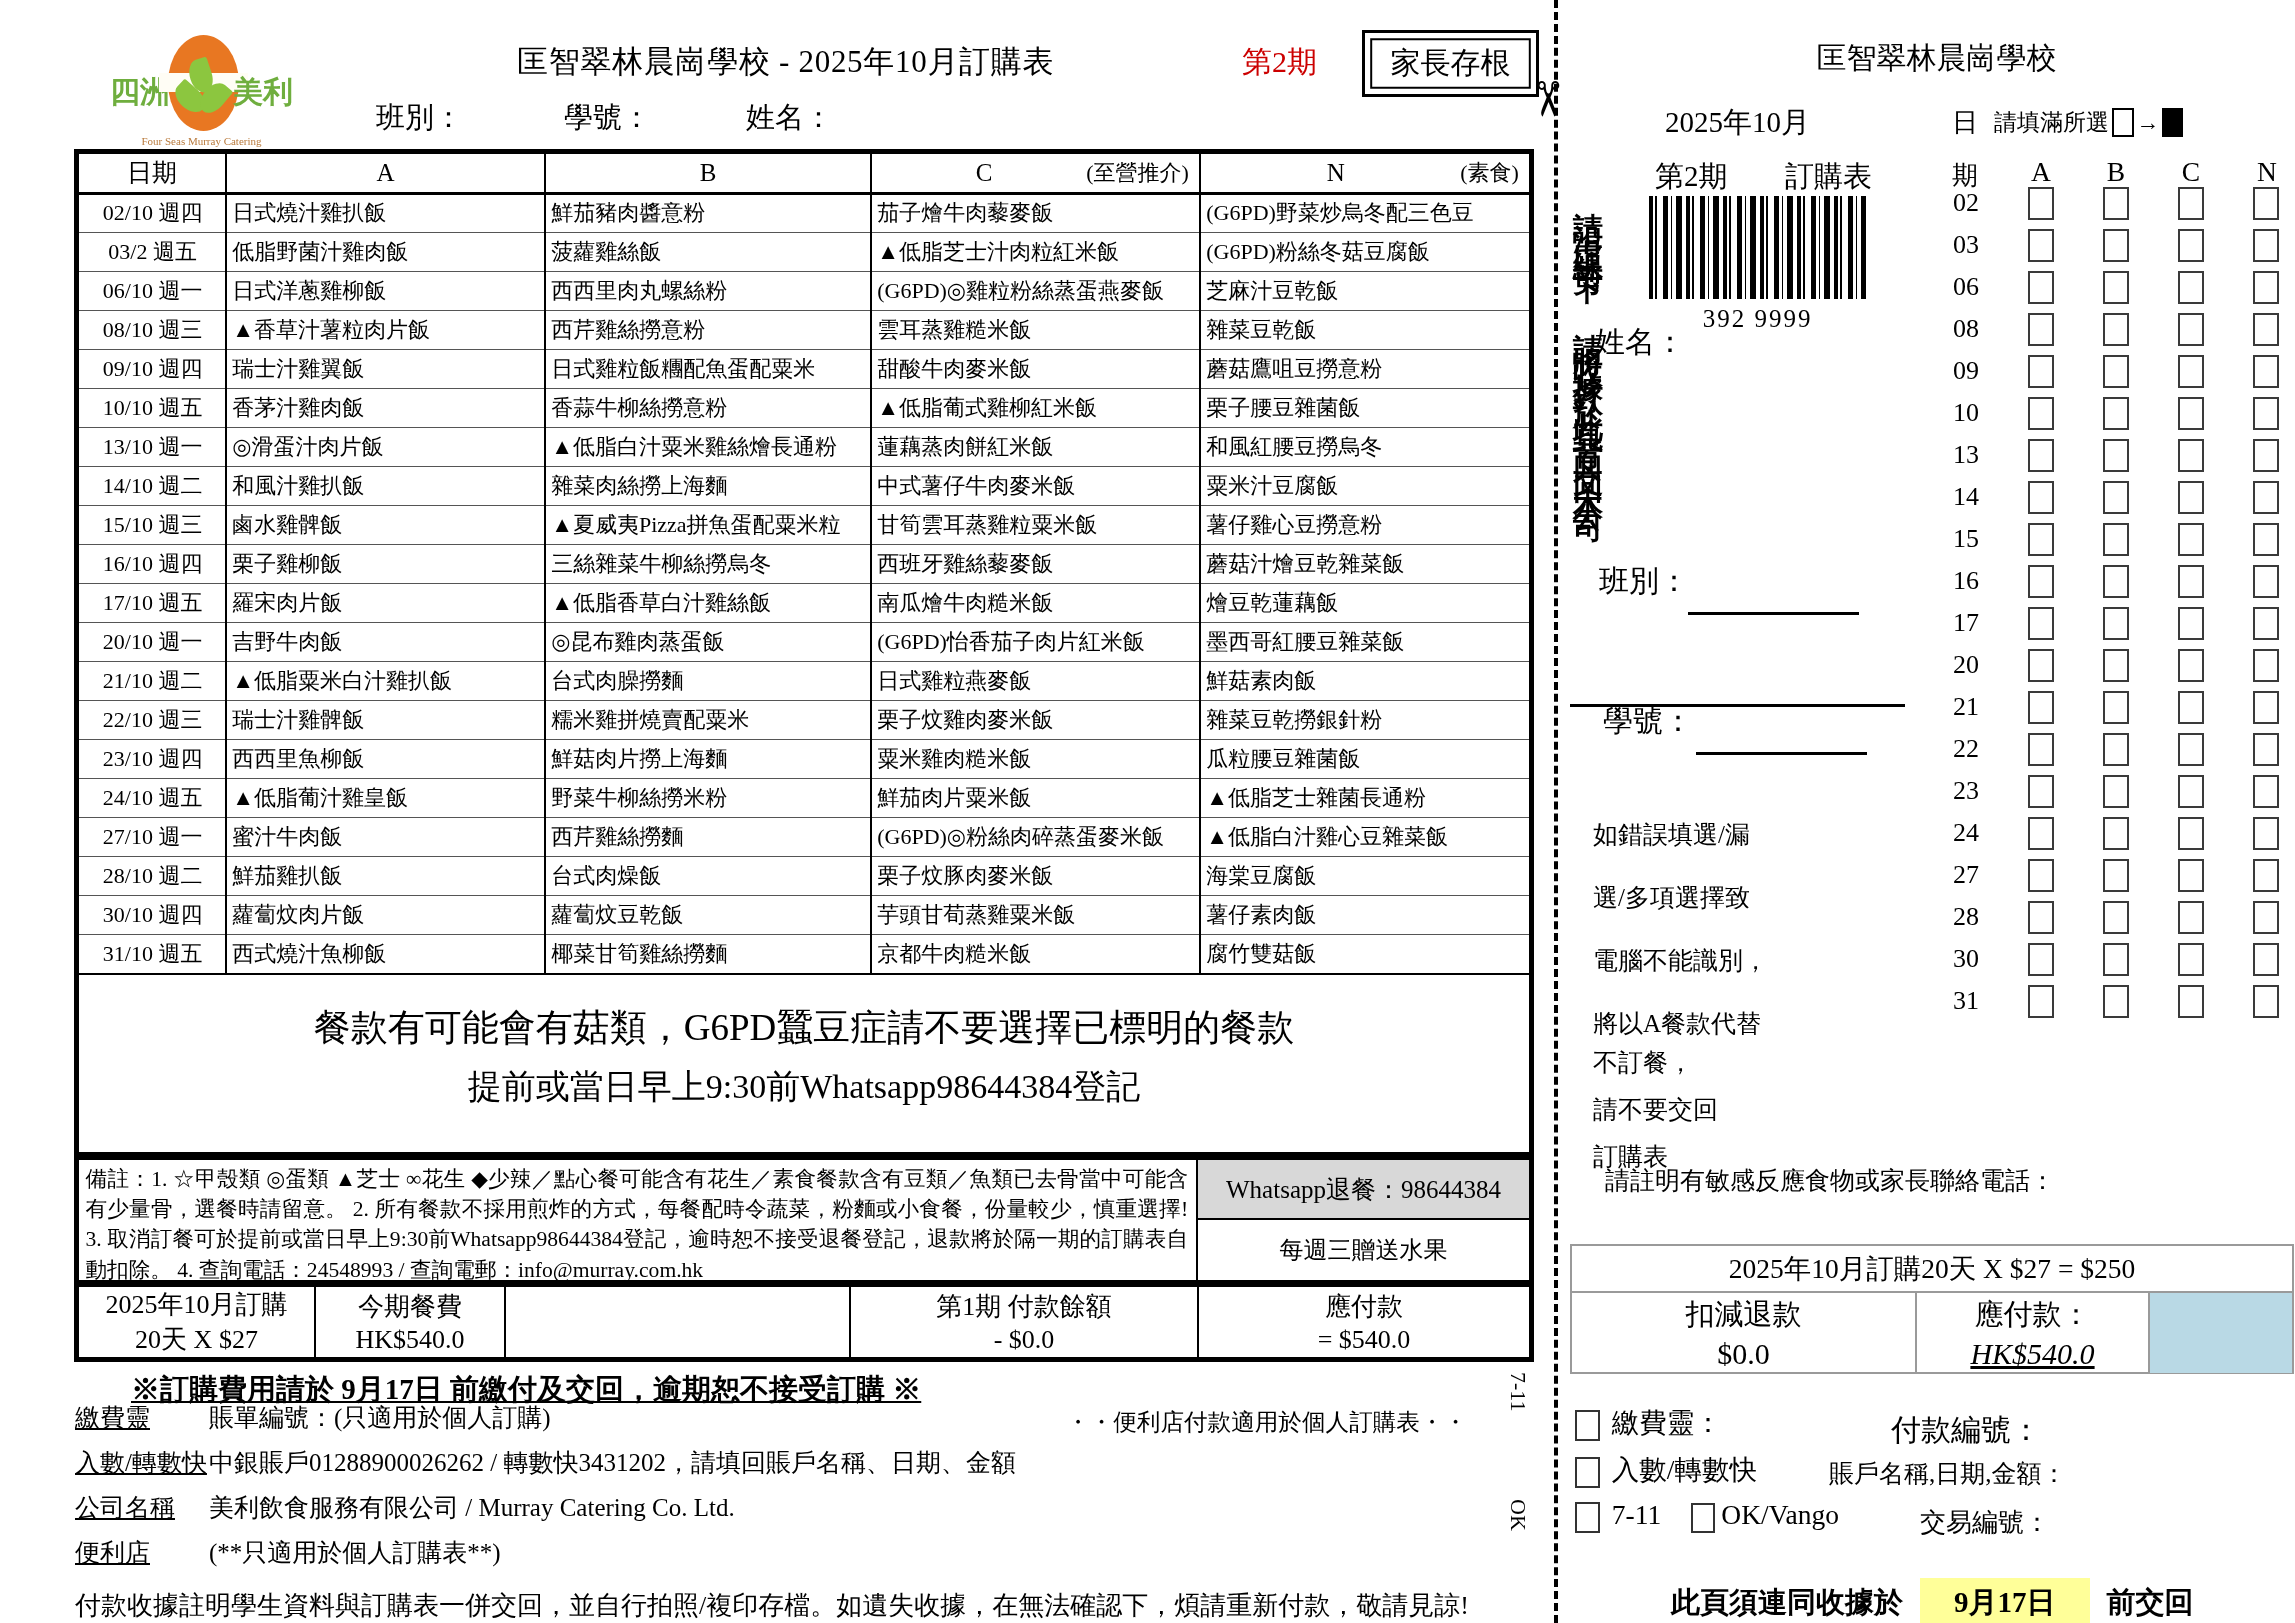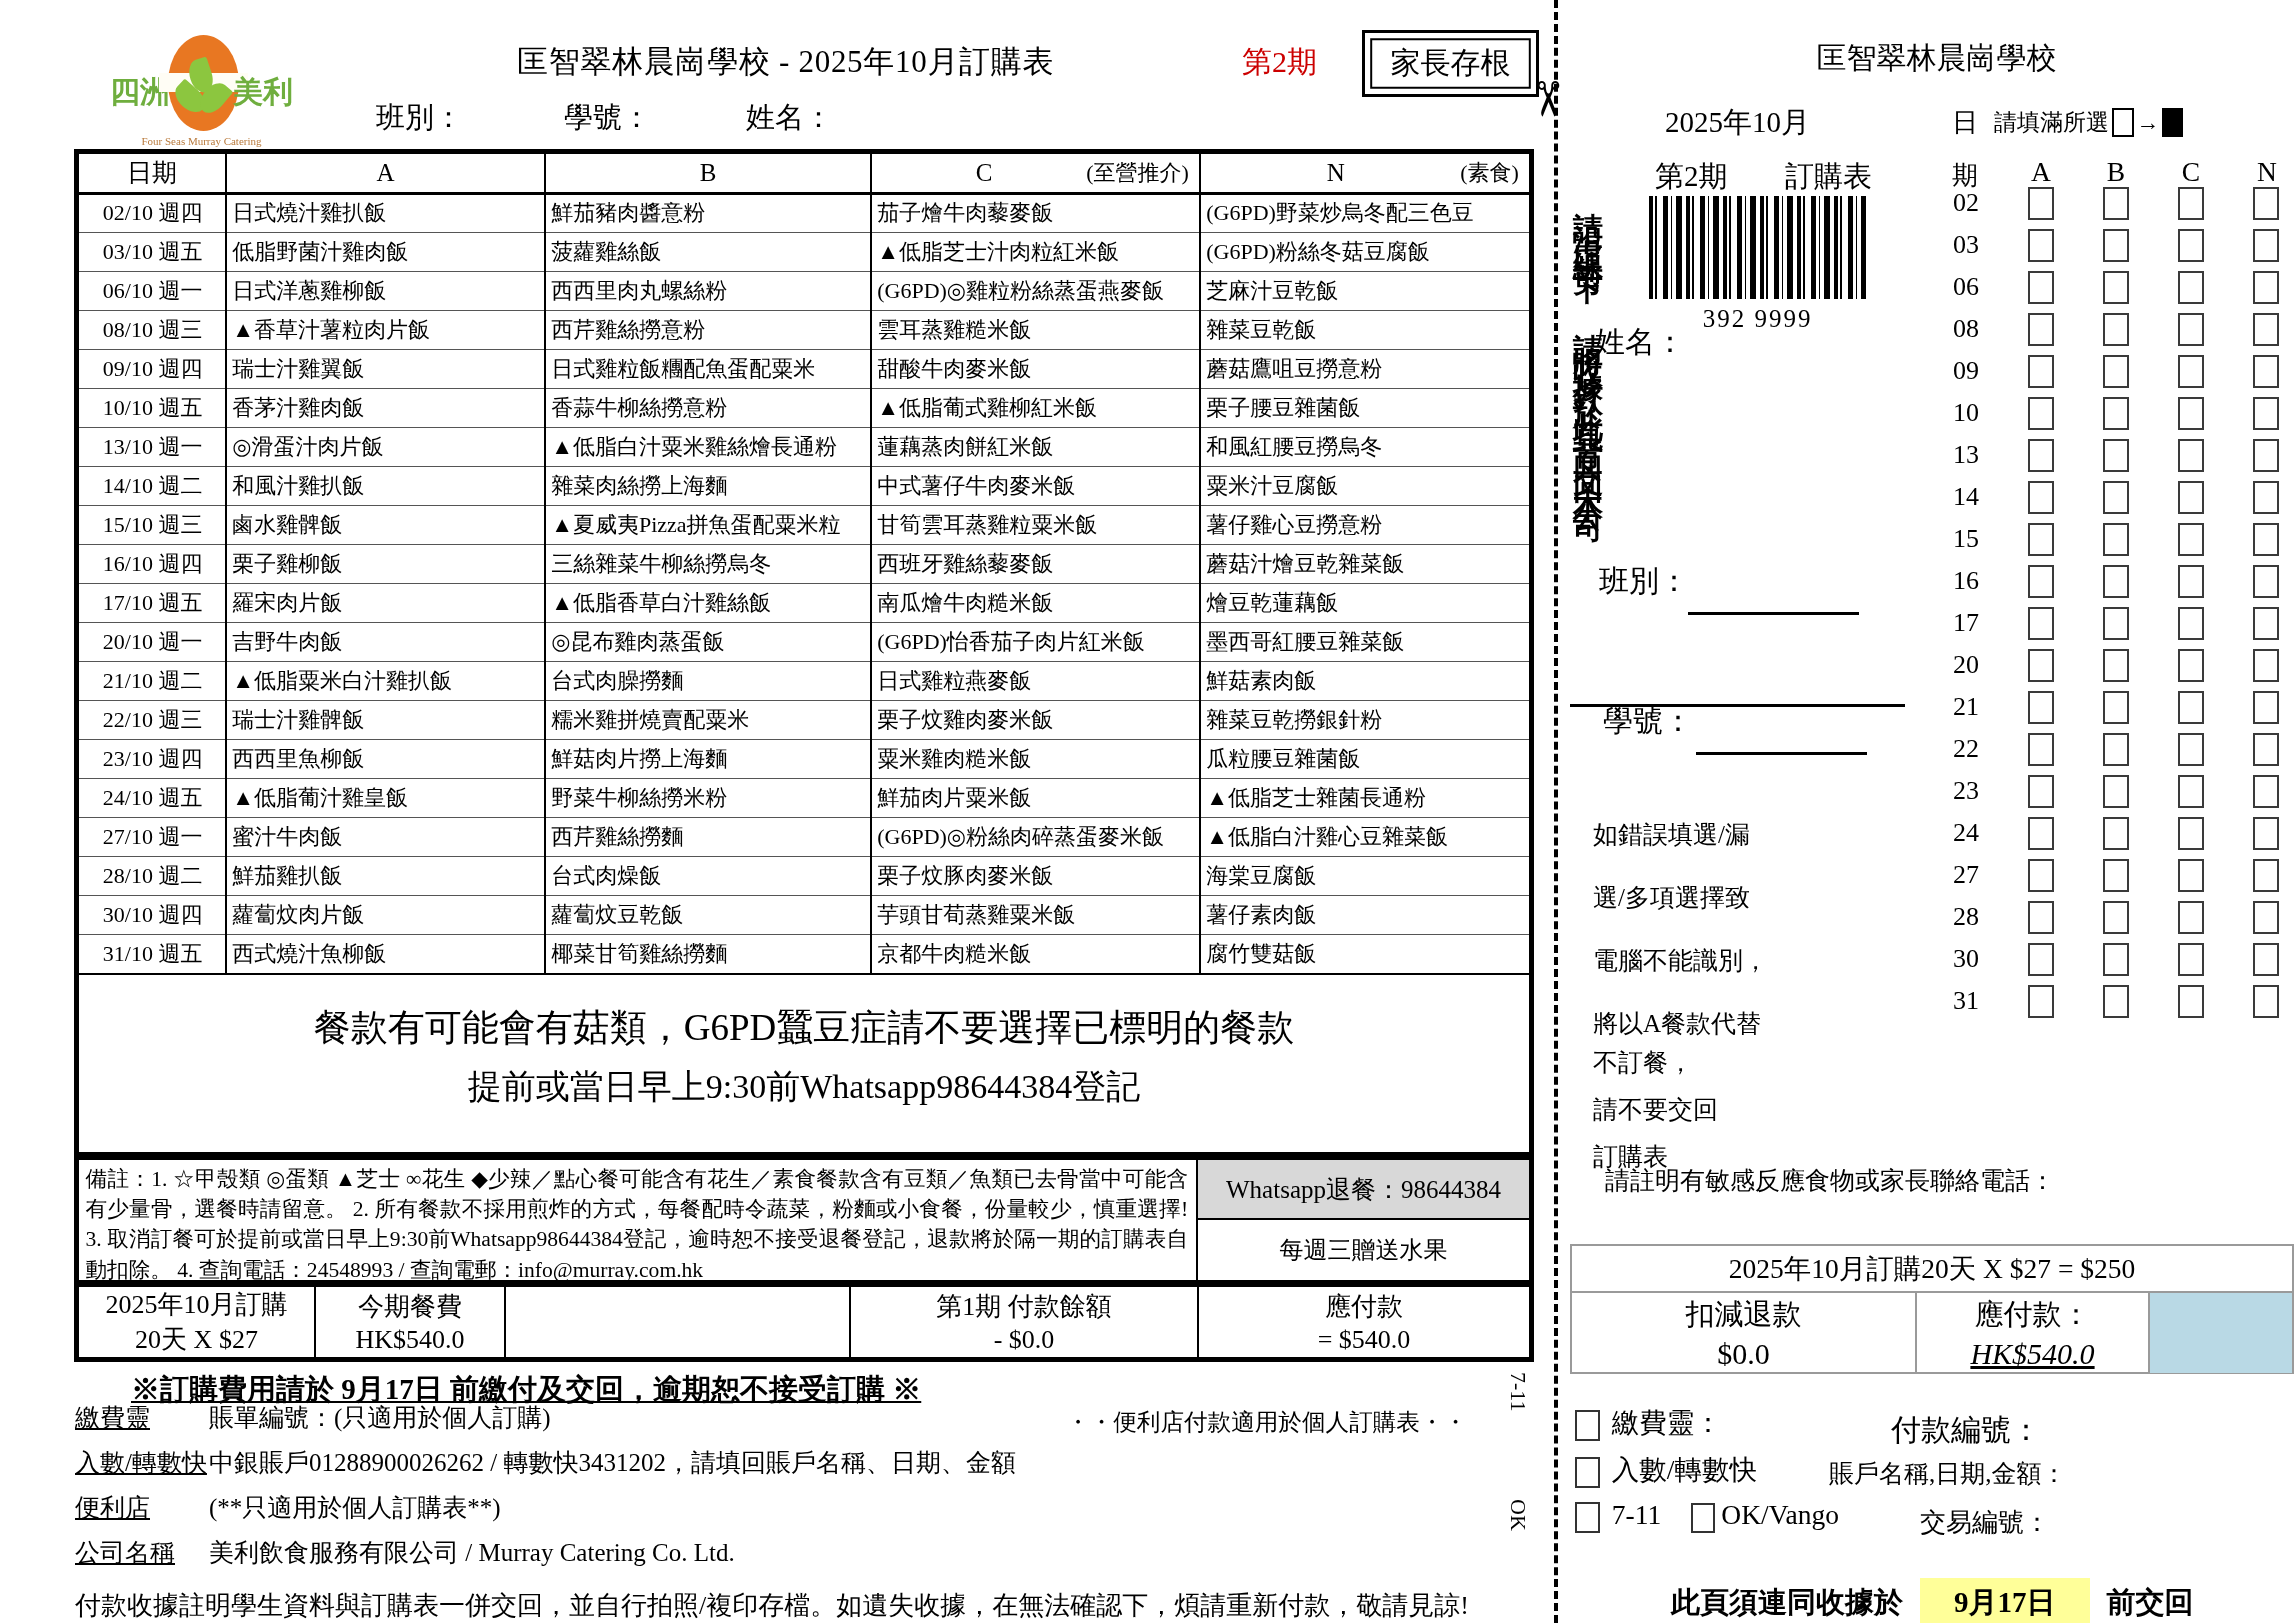--- a/index.html
+++ b/index.html
@@ -193,21 +193,21 @@
     </thead>
     <tbody>
         <tr>
           <td class="menu-date-cell">02/10 週四</td>
           <td>日式燒汁雞扒飯</td>
           <td>鮮茄豬肉醬意粉</td>
           <td>茄子燴牛肉藜麥飯</td>
           <td>(G6PD)野菜炒烏冬配三色豆</td>
         </tr>
         <tr>
-          <td class="menu-date-cell">03/10 週五</td>
+          <td class="menu-date-cell">03/2 週五</td>
           <td>低脂野菌汁雞肉飯</td>
           <td>菠蘿雞絲飯</td>
           <td>▲低脂芝士汁肉粒紅米飯</td>
           <td>(G6PD)粉絲冬菇豆腐飯</td>
         </tr>
         <tr>
           <td class="menu-date-cell">06/10 週一</td>
           <td>日式洋蔥雞柳飯</td>
           <td>西西里肉丸螺絲粉</td>
           <td>(G6PD)◎雞粒粉絲蒸蛋燕麥飯</td>
@@ -368,22 +368,22 @@
     </div>
   </div>
 </div>
 
 <div class="abs deadline-line">※訂購費用請於 9月17日 前繳付及交回，逾期恕不接受訂購 ※</div>
 <div class="abs cstore-note">・・便利店付款適用於個人訂購表・・</div>
 
 <div class="abs pay-rows">
     <div class="pay-row"><span class="pay-label">繳費靈</span><span>賬單編號：(只適用於個人訂購)</span></div>
     <div class="pay-row"><span class="pay-label">入數/轉數快</span><span>中銀賬戶01288900026262 / 轉數快3431202，請填回賬戶名稱、日期、金額</span></div>
+    <div class="pay-row"><span class="pay-label">公司名稱</span><span>美利飲食服務有限公司  /  Murray Catering Co. Ltd.</span></div>
     <div class="pay-row"><span class="pay-label">便利店</span><span>(**只適用於個人訂購表**)</span></div>
-    <div class="pay-row"><span class="pay-label">公司名稱</span><span>美利飲食服務有限公司  /  Murray Catering Co. Ltd.</span></div>
   </div>
 
 <div class="abs receipt-note">付款收據註明學生資料與訂購表一併交回，並自行拍照/複印存檔。如遺失收據，在無法確認下，煩請重新付款，敬請見諒!</div>
 
 <div class="abs cut-line"></div>
 <div class="abs scissors">✂</div>
 <div class="abs cut-text">請沿虛線剪下，請將收據釘於此頁背面交回本公司</div>
 <div class="abs rot-label side-711">7-11</div>
 <div class="abs rot-label side-ok">OK</div>
 

